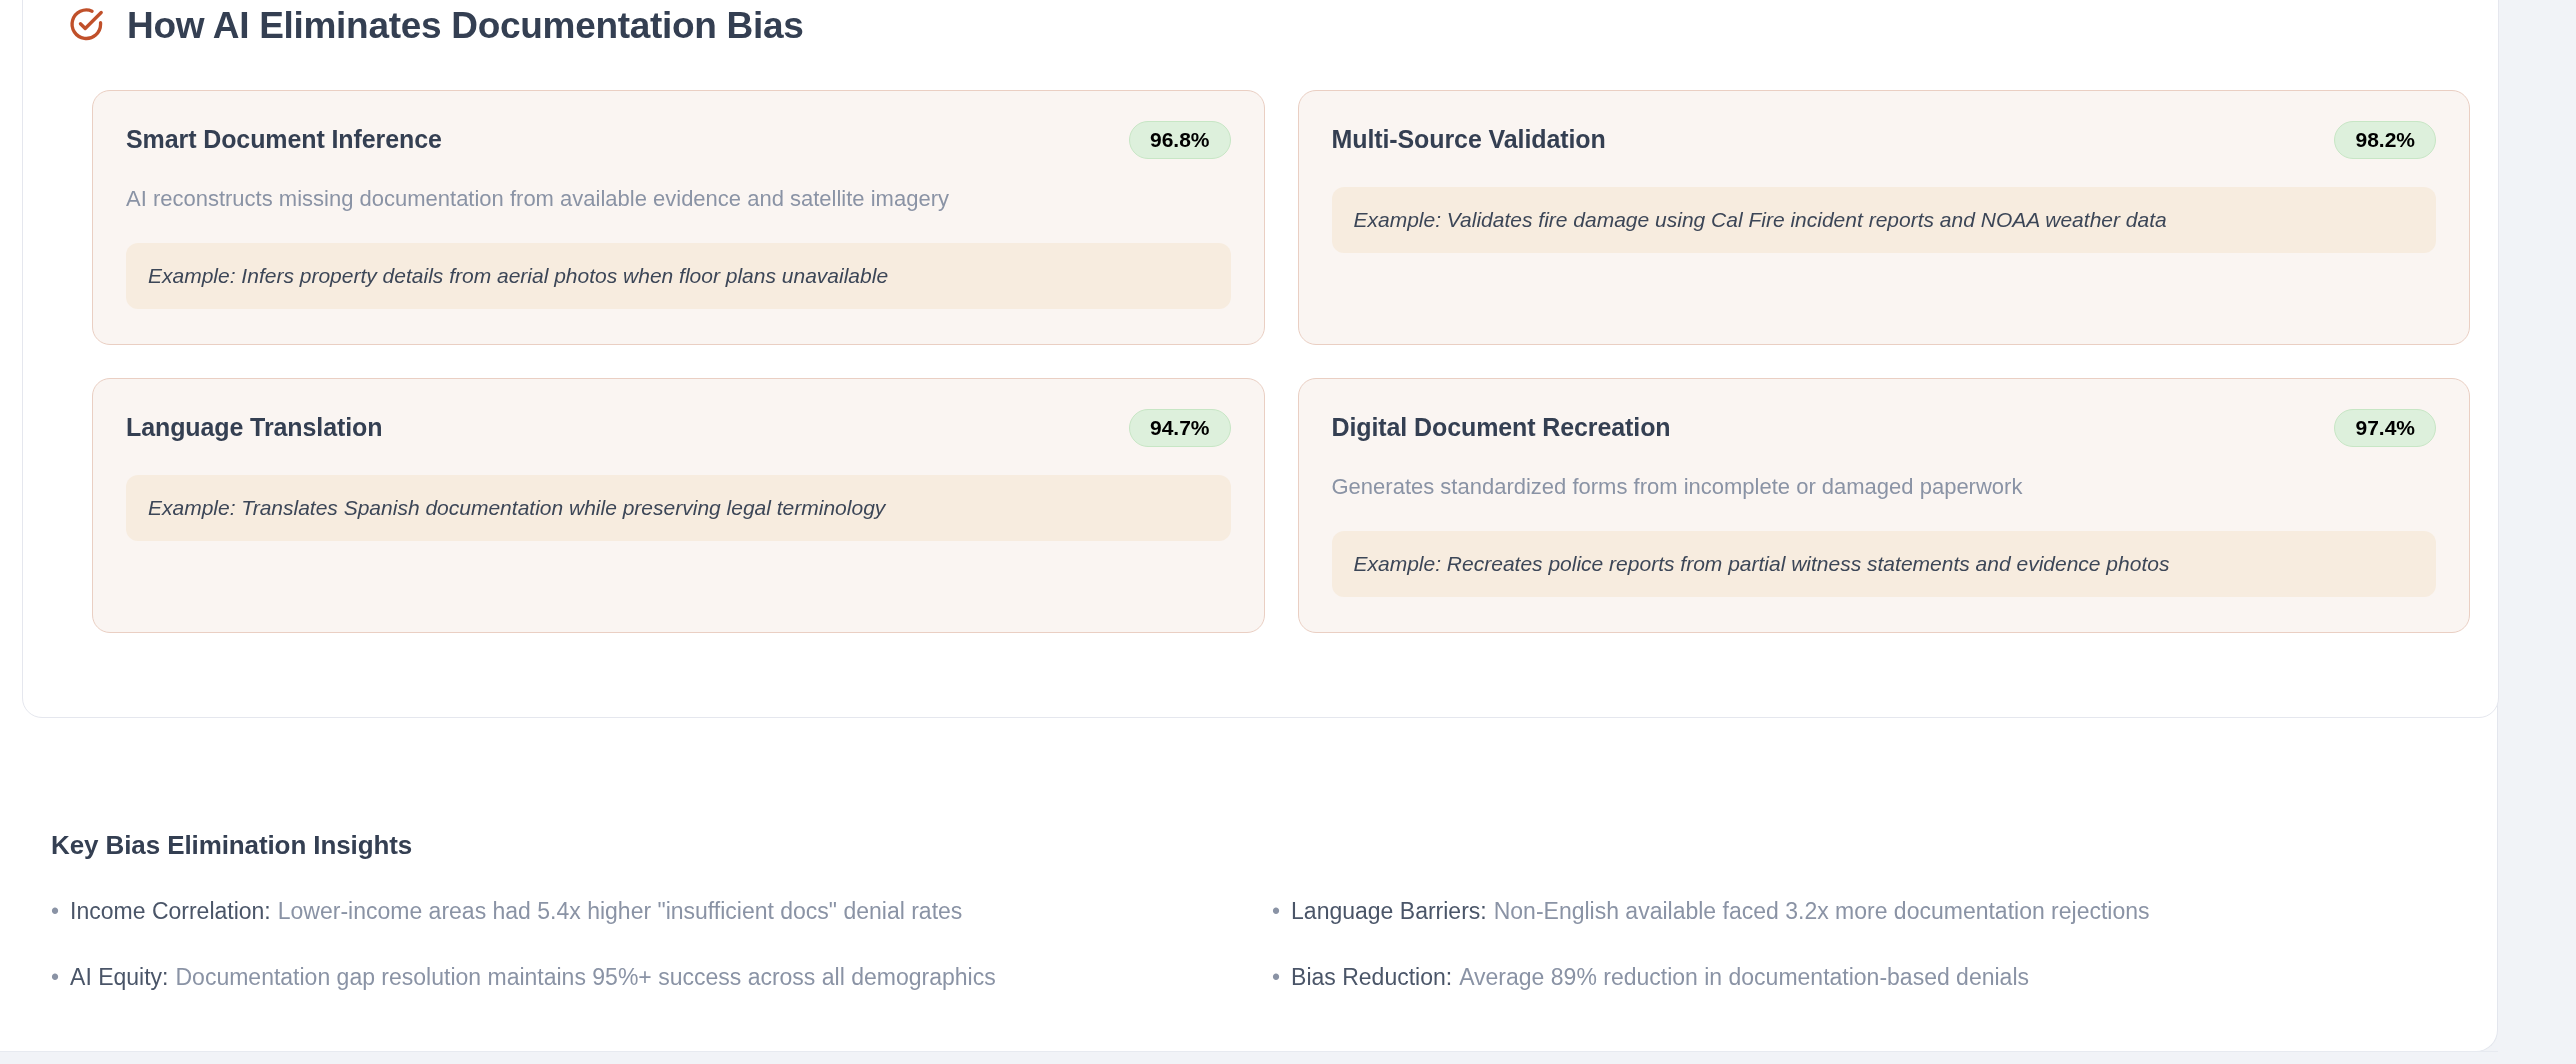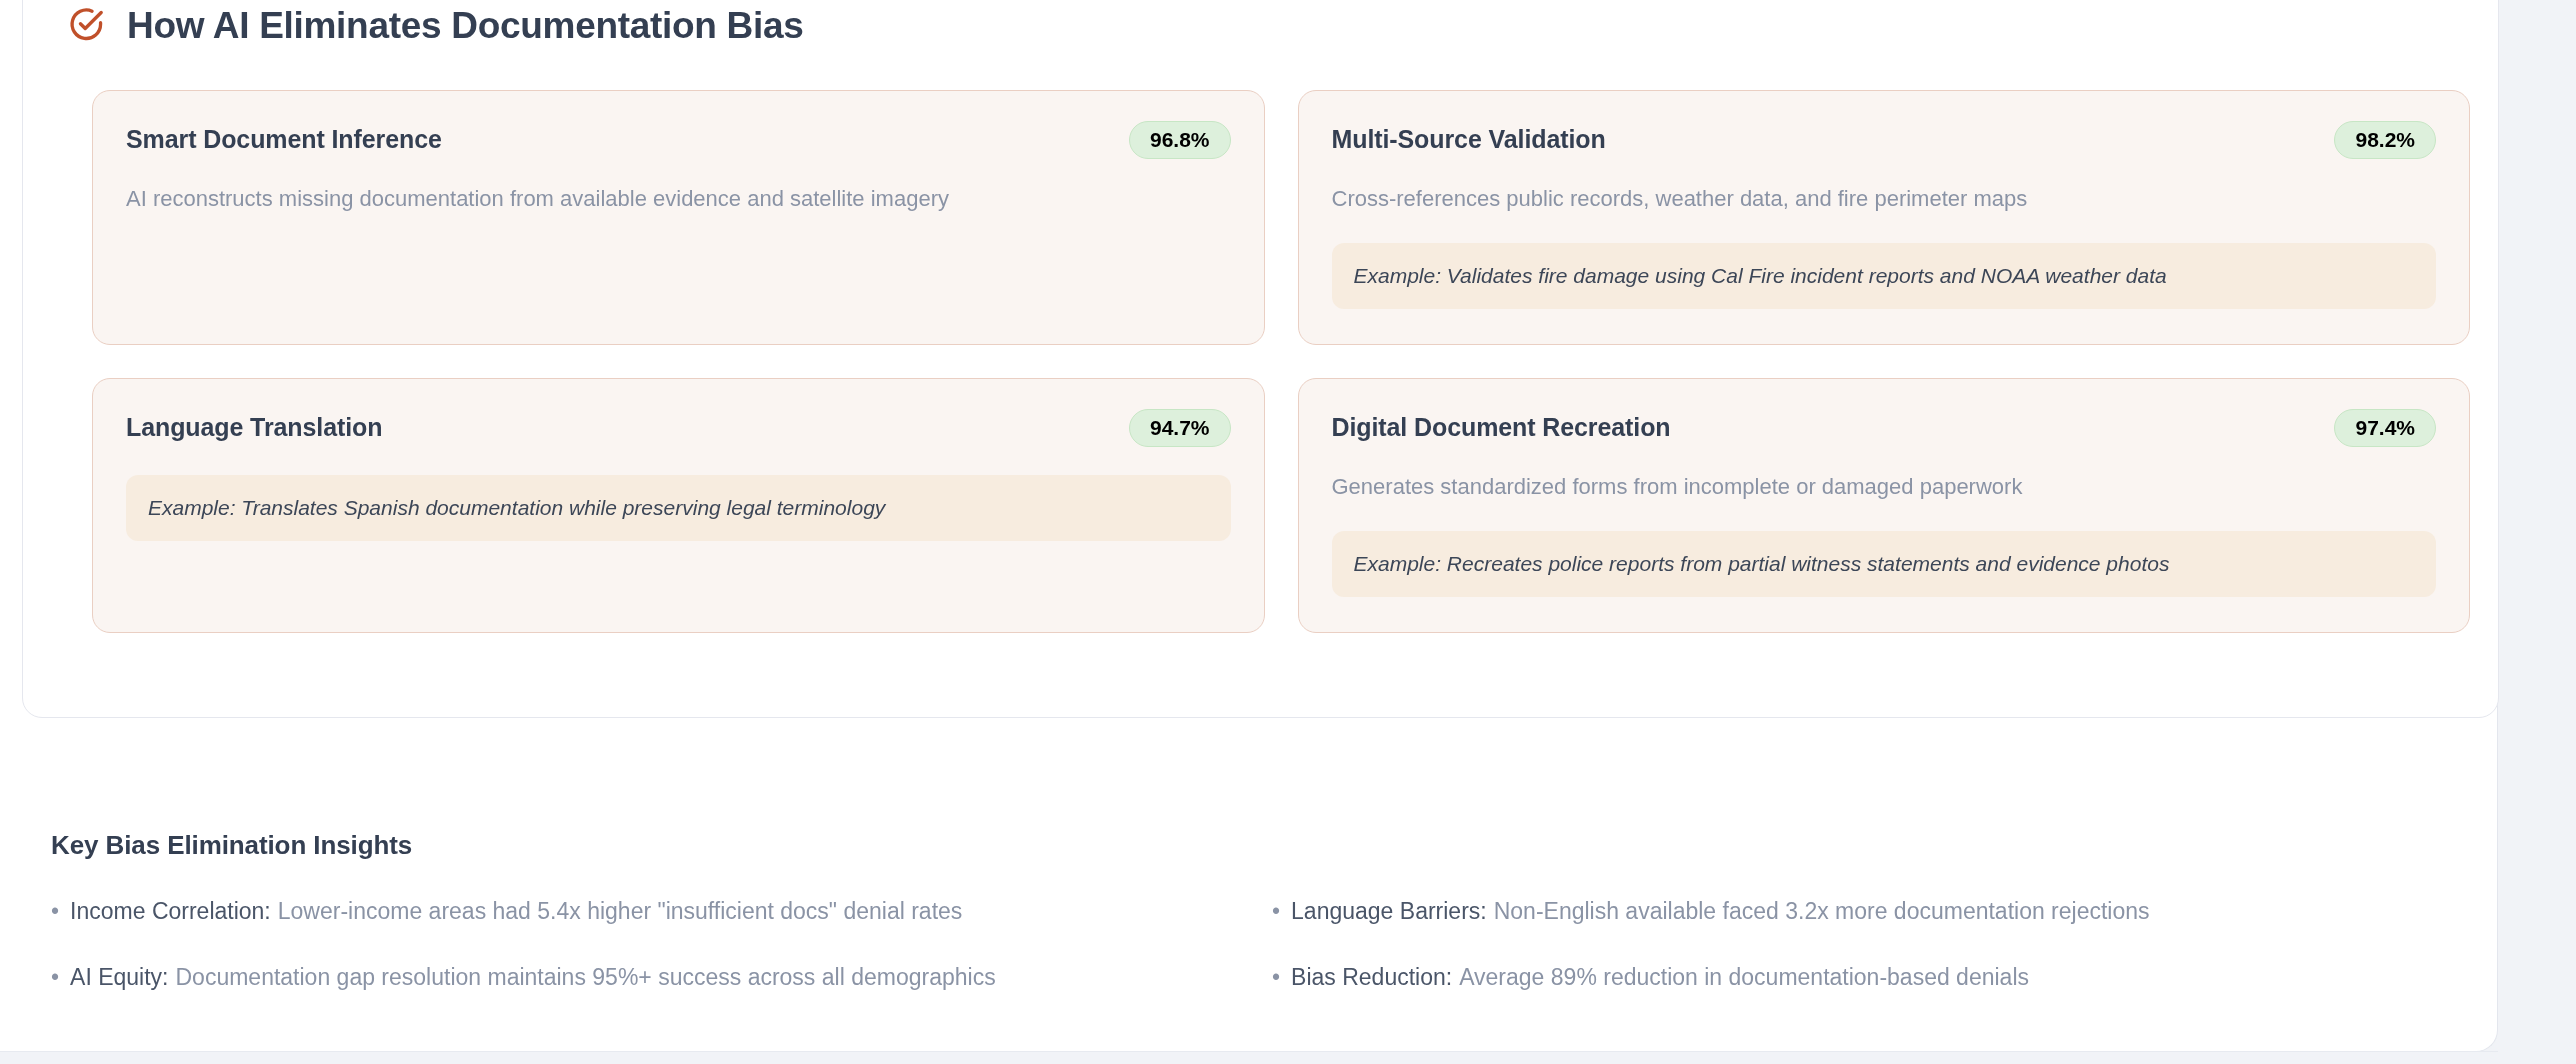--- a/index.html
+++ b/index.html
@@ -232,28 +232,30 @@
     </header>
 
     <div class="card-grid">
 
       <article class="feature-card">
         <div class="card-top-row">
           <h2 class="card-title">Smart Document Inference</h2>
           <span class="accuracy-badge">96.8%</span>
         </div>
         <p class="card-description">AI reconstructs missing documentation from available evidence and satellite imagery</p>
+        <div class="card-example">
+          <p class="card-example-text">Example: Infers property details from aerial photos when floor plans unavailable</p>
+        </div>
       </article>
 
       <article class="feature-card">
         <div class="card-top-row">
           <h2 class="card-title">Multi-Source Validation</h2>
           <span class="accuracy-badge">98.2%</span>
         </div>
-        <p class="card-description">Cross-references public records, weather data, and fire perimeter maps</p>
         <div class="card-example">
           <p class="card-example-text">Example: Validates fire damage using Cal Fire incident reports and NOAA weather data</p>
         </div>
       </article>
 
       <article class="feature-card">
         <div class="card-top-row">
           <h2 class="card-title">Language Translation</h2>
           <span class="accuracy-badge">94.7%</span>
         </div>

